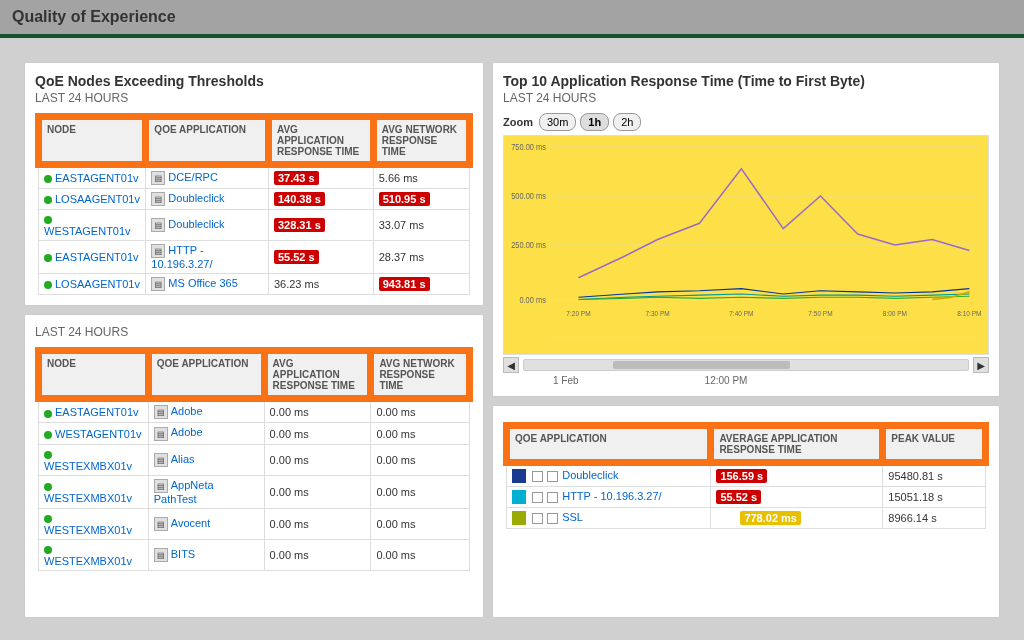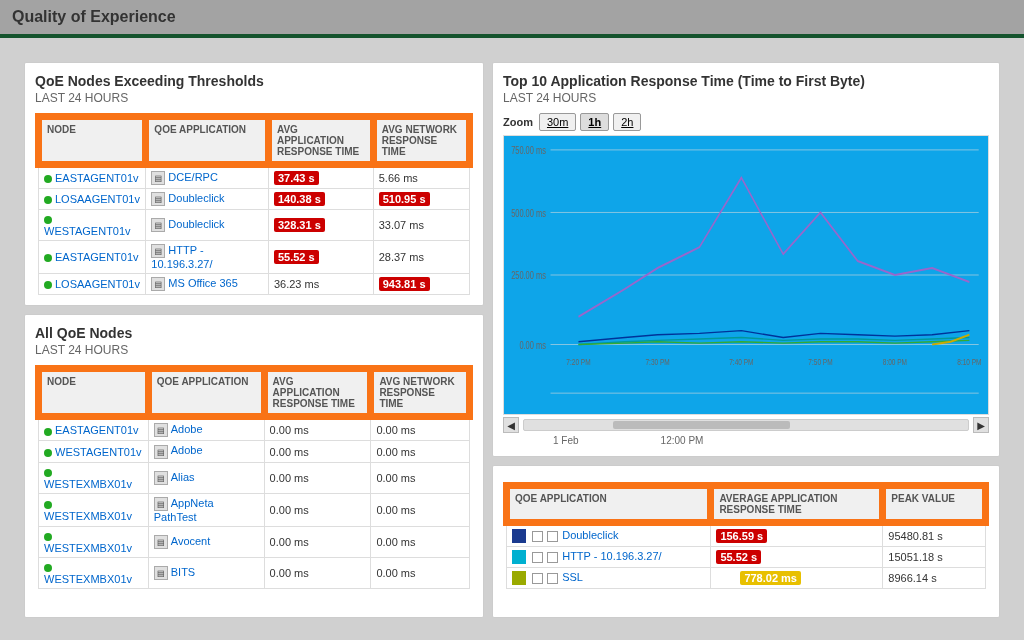--- a/index.html
+++ b/index.html
@@ -118,41 +118,40 @@
       color: #0066cc;
       text-decoration: none;
     }
     .app-link {
       color: #0066cc;
       text-decoration: none;
     }
     
     .chart-container {
       position: relative;
-      height: 280px;
+      height: 220px;
       border: 1px solid #ddd;
-      background: #0ea5e9;
+      background: #fde047;
       margin-top: 4px;
     }
     .zoom-controls {
       display: flex;
       align-items: center;
       gap: 4px;
       margin-bottom: 4px;
       font-size: 11px;
     }
     .zoom-label { font-weight: bold; margin-right: 2px; }
     .zoom-btn {
       border: 1px solid #999;
       background: #f0f0f0;
       padding: 2px 7px;
       cursor: pointer;
       font-size: 11px;
-      border-radius: 2px;
-      text-decoration: underline;
+      border-radius: 8px;
     }
     .zoom-btn.active {
       background: #ddd;
       font-weight: bold;
     }
     
     .legend-table {
       margin-top: 6px;
     }
     .color-swatch {
@@ -256,21 +255,20 @@
     <td><span class="green-dot"></span><a class="node-link">LOSAAGENT01v</a></td>
     <td><span class="app-icon">▤</span><a class="app-link">MS Office 365</a></td>
     <td><span>36.23 ms</span></td>
     <td><span class="badge-red">943.81 s</span></td>
   </tr>
           </tbody>
       </table>
     </div>
 
     <div class="card bottom-card">
-      <div class="card-title">All QoE Nodes</div>
       <div class="card-subtitle">LAST 24 HOURS</div>
       <table>
         <thead>
           <tr>
             <th>NODE</th>
             <th>QOE APPLICATION</th>
             <th>AVG APPLICATION<br>RESPONSE TIME</th>
             <th>AVG NETWORK<br>RESPONSE TIME</th>
           </tr>
         </thead>
@@ -361,21 +359,21 @@
       </div>
       <div class="scrollbar-area">
         <div class="chart-nav-btn">◀</div>
         <div class="mini-scrollbar">
           <div class="mini-scrollbar-thumb"></div>
         </div>
         <div class="chart-nav-btn">▶</div>
       </div>
       <div style="display:flex; gap:6px; margin-top:2px; font-size:10px; color:#666; padding-left:50px;">
         <span>1 Feb</span>
-        <span style="margin-left:76px;">12:00 PM</span>
+        <span style="margin-left:120px;">12:00 PM</span>
       </div>
     </div>
 
     <div class="card right-bottom">
       <table class="legend-table">
         <thead>
           <tr>
             <th>QOE APPLICATION</th>
             <th>AVERAGE APPLICATION<br>RESPONSE TIME</th>
             <th>PEAK VALUE</th>

